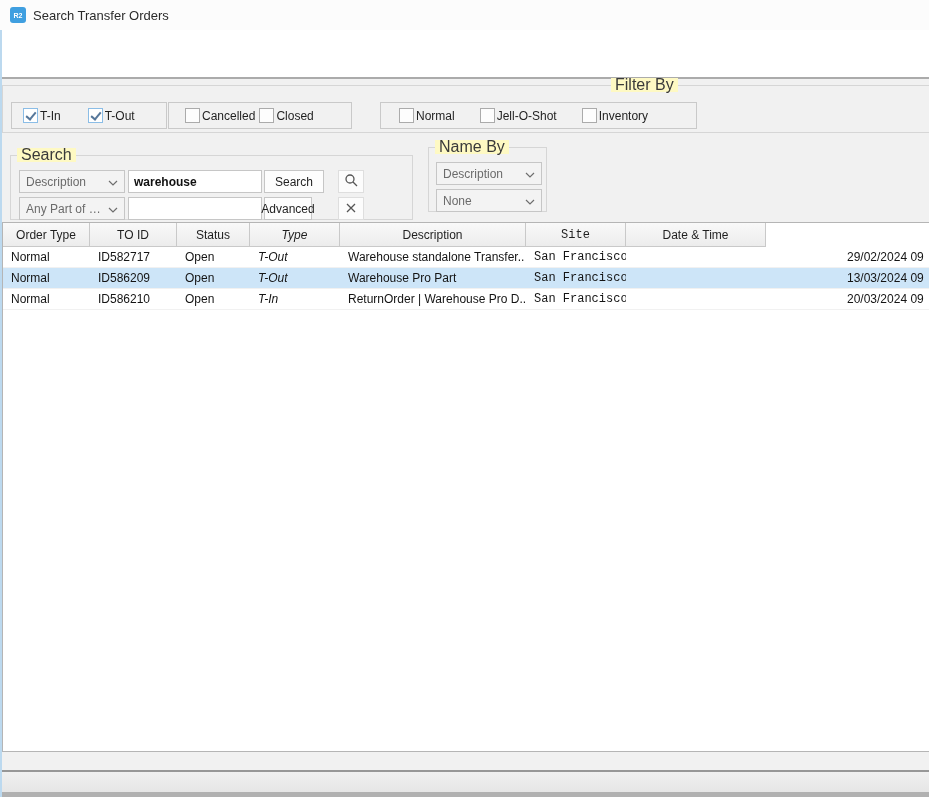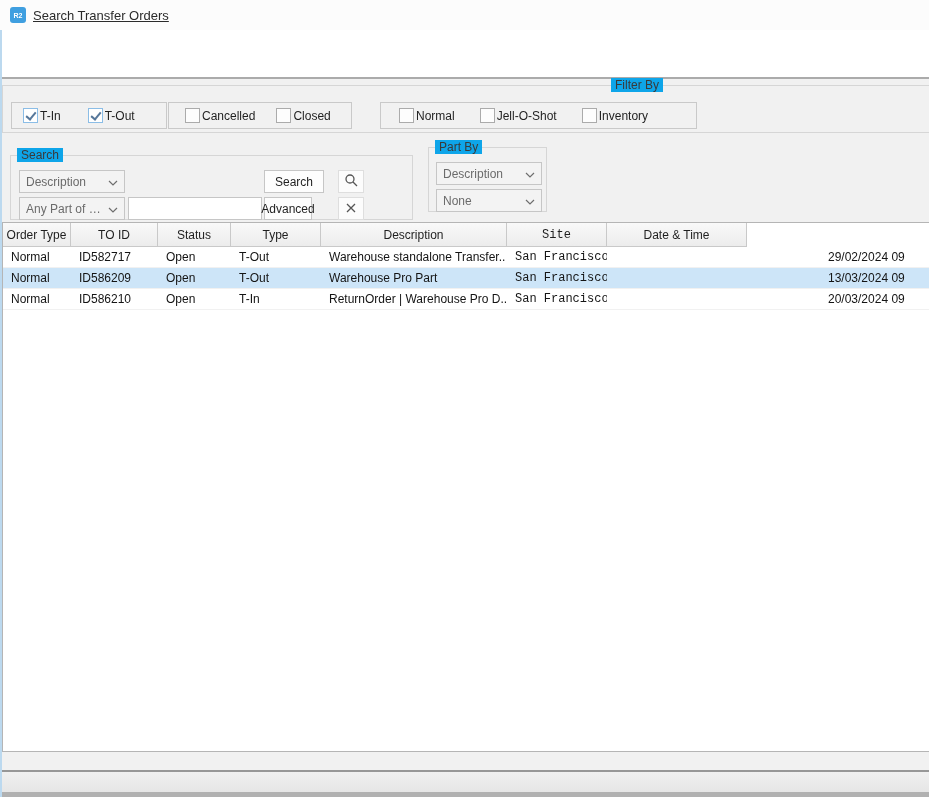--- a/index.html
+++ b/index.html
@@ -12,41 +12,41 @@
     color:#1f1f1f;
   }
 
   
   .titlebar { position:absolute; top:0; left:0; width:929px; height:30px; background:#fcfcfc; }
   .app-icon {
     position:absolute; left:10px; top:7px; width:16px; height:16px;
     background:#3f9fe0; border-radius:3px; color:#fff;
     font-size:7px; font-weight:bold; display:flex; align-items:center; justify-content:center;
   }
-  .win-title { position:absolute; left:33px; top:8px; font-size:13px; color:#2b2b2b;text-decoration:underline; }
+  .win-title { position:absolute; left:33px; top:8px; font-size:13px; color:#2b2b2b; }
 
   
   .white-panel {
     position:absolute; top:30px; left:0; width:929px; height:49px;
     background:#ffffff; border-bottom:2px solid #ababab;
   }
   .left-edge { position:absolute; left:0; top:30px; height:767px; width:2px; background:#bcd9ef; z-index:40; }
 
   
   .group { position:absolute; border:1px solid #d6d6d6; }
   .group-label {
-    position:absolute; top:-8px; font-size:12px; color:#3a3a3a;
-    background:#0ea5e9; padding:0 4px; line-height:14px; white-space:nowrap;
+    position:absolute; top:-8px; font-size:16px; color:#3a3a3a;
+    background:#fef9c3; padding:0 4px; line-height:14px; white-space:nowrap;
   }
 
   .filter-group { left:2px; top:85px; width:945px; height:48px; border-right:none; }
 
   .cbbox { position:absolute; top:16px; height:27px; border:1px solid #c9c9c9; display:flex; align-items:center; }
   .cbbox-1 { left:8px;   width:156px; padding-left:11px; gap:27px; }
-  .cbbox-2 { left:165px; width:184px; padding-left:16px; gap:21px; }
+  .cbbox-2 { left:165px; width:184px; padding-left:16px; gap:4px; }
   .cbbox-3 { left:377px; width:317px; padding-left:18px; gap:25px; }
 
   .cb-item { display:flex; align-items:center; }
   .cb {
     width:15px; height:15px; background:#fdfdfd; border:1px solid #ababab; position:relative; flex:0 0 auto;
   }
   .cb.on { border-color:#8bbde6; background:#fff; }
   .cb.on::after {
     content:""; position:absolute; left:4px; top:1px; width:4px; height:8px;
     border-right:2px solid #56779a; border-bottom:2px solid #56779a; transform:rotate(40deg);
@@ -99,21 +99,21 @@
     background:linear-gradient(#f9f9f9, #ececec);
     display:flex; align-items:center; justify-content:center;
     font-size:12px; color:#1f1f1f; white-space:nowrap; overflow:hidden; cursor:default;
   }
   .trow { display:flex; height:21px; align-items:center; border-bottom:1px solid #f1f1f1; cursor:default; }
   .trow.selected { background:#cde5f8; }
   .tcell {
     flex:0 0 auto; padding-left:8px; white-space:nowrap; overflow:hidden;
     font-size:12px; color:#141414;
   }
-  .c0 { width:68px; } .c1 { width:87px; } .c2 { width:73px; } .c3 { width:90px; }
+  .c0 { width:87px; } .c1 { width:87px; } .c2 { width:73px; } .c3 { width:90px;font-style:italic; }
   .c4 { width:186px; } .c5 { width:100px;font-family:Liberation Mono, monospace; } .c6 { width:213px; } .c7 { width:140px; }
 
   
   .statusbar {
     position:absolute; left:0; top:770px; width:929px; height:22px;
     background:linear-gradient(#f0f0f0,#e6e6e6); border-top:2px solid #979797;
   }
   .bottom-strip { position:absolute; left:0; top:792px; width:929px; height:5px; background:#b1b1b1; }
 </style>
 </head>
@@ -172,20 +172,21 @@
   <span class="group-label" style="left:6px;">Search</span>
 
   <div class="dd sg-dd1">
     <span class="dd-text">Description</span>
     <span>
       <svg width="10" height="6" viewBox="0 0 10 6">
           <path d="M1 1 L5 5 L9 1" fill="none" stroke="#6e6e6e" stroke-width="1.2"></path>
         </svg>
     </span>
   </div>
+  <input class="txt bold sg-in1" value="warehouse" style="">
   <div class="btn sg-btn1">Search</div>
   <div class="icon-btn sg-ic1">
     <span>
       <svg width="14" height="14" viewBox="0 0 14 14">
           <circle cx="6" cy="6" r="4" fill="none" stroke="#555" stroke-width="1.3"></circle>
           <line x1="9" y1="9" x2="13" y2="13" stroke="#555" stroke-width="1.3"></line>
         </svg>
     </span>
   </div>
 
@@ -202,21 +203,21 @@
   <div class="icon-btn sg-ic2">
     <span>
       <svg width="10" height="10" viewBox="0 0 10 10">
           <path d="M1 1 L9 9 M9 1 L1 9" fill="none" stroke="#555" stroke-width="1.3"></path>
         </svg>
     </span>
   </div>
 </div>
 
 <div class="group sort-group">
-  <span class="group-label" style="left:6px;">Part By</span>
+  <span class="group-label" style="left:6px;">Name By</span>
 
   <div class="dd so-dd1">
     <span class="dd-text">Description</span>
     <span>
       <svg width="10" height="6" viewBox="0 0 10 6">
           <path d="M1 1 L5 5 L9 1" fill="none" stroke="#6e6e6e" stroke-width="1.2"></path>
         </svg>
     </span>
   </div>
   <div class="dd so-dd2">

